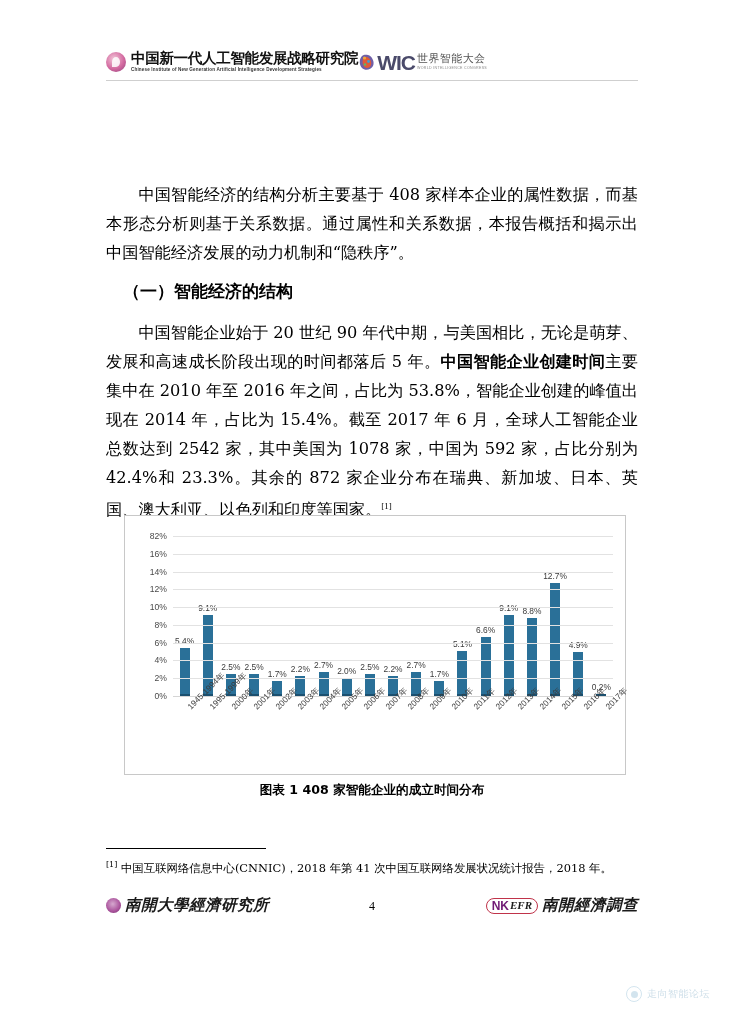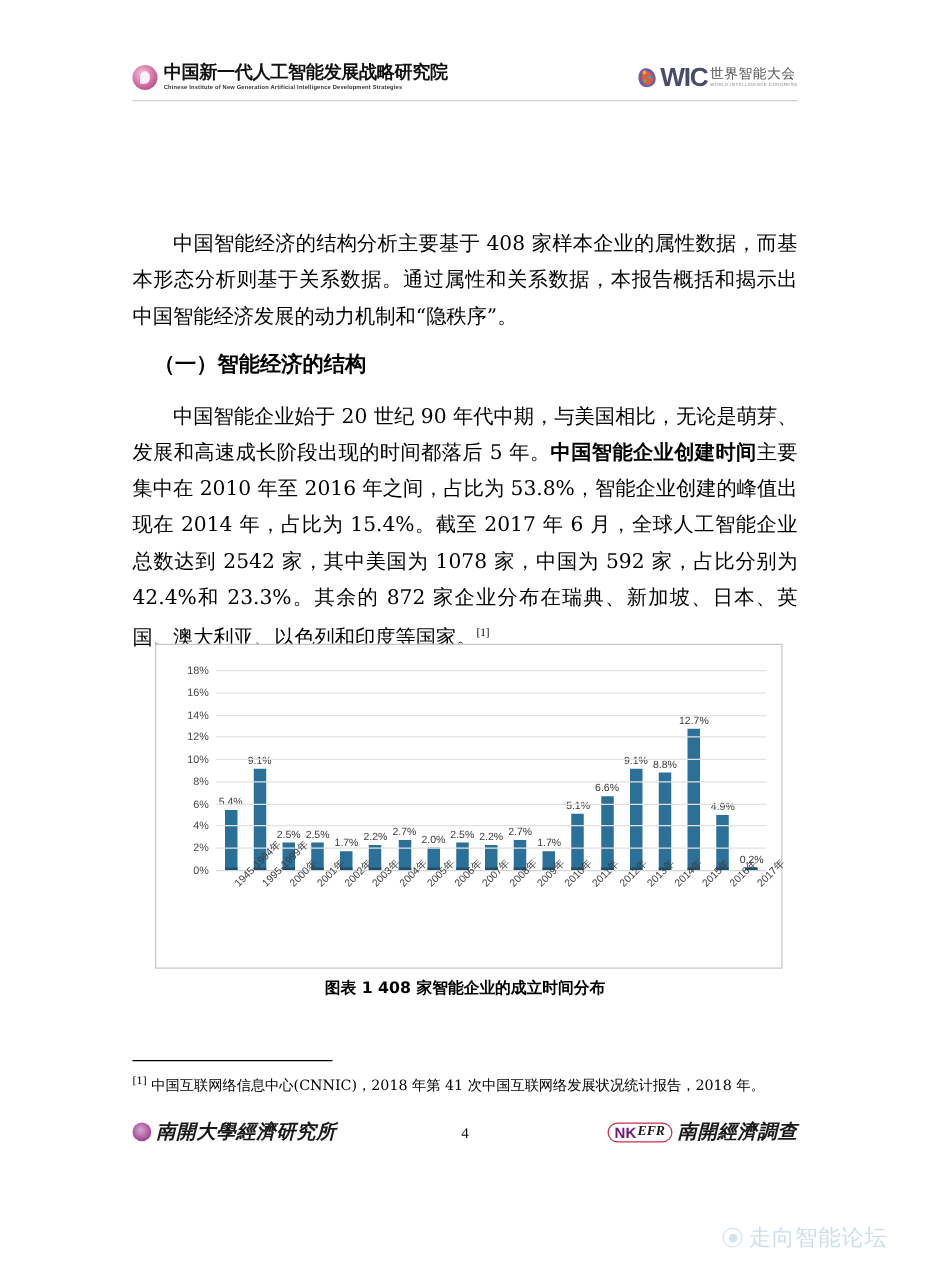--- a/index.html
+++ b/index.html
@@ -12,21 +12,21 @@
   .page {
     position: relative;
     width: 744px; height: 1010px;
     background: #ffffff;
   }
 
   
   .header {
     position: absolute; left: 106px; top: 44px;
     width: 532px; height: 36px;
-    display: flex; align-items: center; justify-content: space-between;
+    display: flex; align-items: center; 
   }
   .header-rule {
     position: absolute; left: 106px; top: 80px;
     width: 532px; height: 1px; background: #cfcfcf;
   }
   .logo-left { display: flex; align-items: center; gap: 5px; }
   .logo-mark {
     width: 20px; height: 20px; border-radius: 50%;
     background: radial-gradient(circle at 40% 35%, #f3c6d8 0%, #d36aa0 55%, #8e3f7a 100%);
     position: relative; flex: 0 0 auto;
@@ -214,21 +214,21 @@
   .wm-mark {
     width: 16px; height: 16px; border-radius: 50%;
     border: 1.6px solid #6fa8c8; position: relative;
   }
   .wm-mark::after {
     content: ""; position: absolute; left: 4px; top: 4px;
     width: 7px; height: 7px; border-radius: 50%; background: #6fa8c8;
   }
   .wm-text {
     font-family: Liberation Serif, serif;
-    font-size: 18px; color: #5c94b5; letter-spacing: .5px; white-space: nowrap;
+    font-size: 10px; color: #5c94b5; letter-spacing: .5px; white-space: nowrap;
   }
 </style>
 </head>
 <body>
 
 <div class="page">
 
   <div class="header">
     <div class="logo-left">
       <div class="logo-mark"></div>
@@ -269,21 +269,21 @@
       <div class="y-labels">
           <div class="y-label" style="top: 160px;">0%</div>
           <div class="y-label" style="top: 142.222px;">2%</div>
           <div class="y-label" style="top: 124.444px;">4%</div>
           <div class="y-label" style="top: 106.667px;">6%</div>
           <div class="y-label" style="top: 88.8889px;">8%</div>
           <div class="y-label" style="top: 71.1111px;">10%</div>
           <div class="y-label" style="top: 53.3333px;">12%</div>
           <div class="y-label" style="top: 35.5556px;">14%</div>
           <div class="y-label" style="top: 17.7778px;">16%</div>
-          <div class="y-label" style="top: 0px;">18%</div>
+          <div class="y-label" style="top: 0px;">82%</div>
         </div>
       <div class="plot">
         <div class="bars">
             <div class="bar-slot">
               <div class="bar" style="height: 48px; background: rgb(42, 112, 152);"></div>
               <div class="bar-val" style="bottom: 49px;">5.4%</div>
             </div>
             <div class="bar-slot">
               <div class="bar" style="height: 80.8889px; background: rgb(42, 112, 152);"></div>
               <div class="bar-val" style="bottom: 81.8889px;">9.1%</div>

